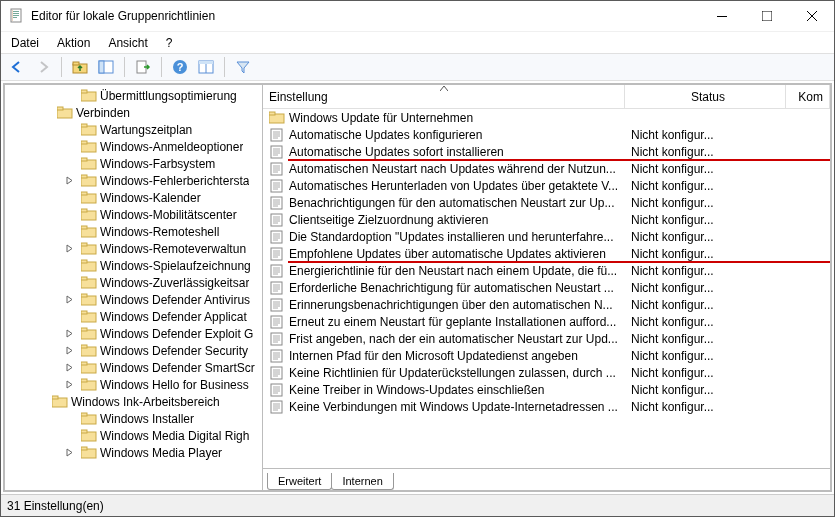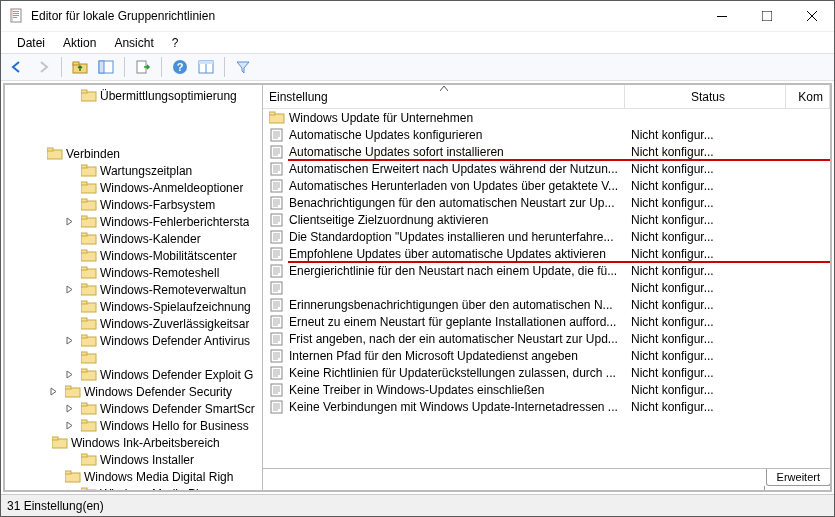--- a/index.html
+++ b/index.html
@@ -2,41 +2,41 @@
 <html><head>
 <meta charset="utf-8">
 <style>
   * { box-sizing: border-box; }
   html, body { margin: 0; padding: 0; font-family: "Segoe UI", Tahoma, sans-serif; font-size: 12px; color: #000; background: #fff; }
   .window { width: 835px; height: 517px; border: 1px solid #5a5a5a; display: flex; flex-direction: column; background: #fff; }
   .titlebar { height: 30px; display: flex; align-items: center; padding-left: 8px; background: #fff; }
   .titlebar .title { flex: 1; display: flex; align-items: center; gap: 6px; }
   .titlebar .controls { display: flex; }
   .titlebar .ctrl { width: 45px; height: 30px; display: flex; align-items: center; justify-content: center; }
-  .menubar { height: 22px; display: flex; align-items: center; padding-left: 8px; gap: 2px; background: #fff; border-top: 1px solid #f0f0f0;}
+  .menubar { height: 22px; display: flex; align-items: center; padding-left: 2px; gap: 2px; background: #fff; border-top: 1px solid #f0f0f0;}
   .menubar .mi { padding: 2px 8px; }
   .toolbar { height: 28px; border-top: 1px solid #e0e0e0; border-bottom: 1px solid #e0e0e0; background: #f7f9fc; display:flex; align-items:center; padding:0 4px; gap:2px;}
   .tb-btn { width:24px; height:24px; display:flex; align-items:center; justify-content:center; border:1px solid transparent;}
   .tb-sep { width:1px; height:20px; background:#ccc; margin:0 4px;}
   .client { flex:1; display:flex; border:2px solid #bcbcbc; margin:2px; overflow:hidden;}
   .treepane { width:258px; border-right:1px solid #bcbcbc; background:#fff; overflow:hidden; position:relative;}
   .tree { padding:2px 0 2px 0; overflow-x:hidden; overflow-y:hidden; height:100%;}
   .tree-row { display:flex; align-items:center; height:17px; white-space:nowrap; padding-left:0; }
   .tree-row .exp { width:16px; text-align:center; color:#666; font-size:10px; flex-shrink:0;}
   .tree-row .icon { margin-right:3px; flex-shrink:0;}
   .tree-row .lbl { white-space:nowrap; overflow:hidden; }
   .listpane { flex:1; display:flex; flex-direction:column; background:#fff; overflow:hidden;}
   .listhdr { display:flex; height:24px; border-bottom:1px solid #e0e0e0; background:#fff; flex-shrink:0;gap:6px;}
   .listhdr .col { border-right:1px solid #e0e0e0; padding:4px 6px; display:flex; align-items:center; position:relative; white-space:nowrap; overflow:hidden;}
   .listbody { flex:1; overflow-x:auto; overflow-y:hidden; position:relative;}
   .row { display:flex; align-items:center; height:17px; white-space:nowrap;}
   .cell { padding:8px 6px; white-space:nowrap; overflow:hidden; text-overflow:ellipsis; display:flex; align-items:center; gap:4px;}
   .hl { position:relative; }
   .hl::after { content:""; position:absolute; left:25px; right:0; bottom:-1px; height:2px; background:#c00;}
-  .tabs { height:22px; display:flex; align-items:flex-end; padding-left:4px; border-top:1px solid #bcbcbc; background:#fff; flex-shrink:0;flex-direction:column;}
+  .tabs { height:22px; display:flex; align-items:flex-end; padding-left:4px; border-top:1px solid #bcbcbc; background:#fff; flex-shrink:0;}
   .tab { border:1px solid #999; border-top:none; border-radius:0 0 3px 3px; padding:2px 10px; margin-right:-1px; background:#fff; font-size:11px;}
   .tab.active { background:#fff; }
   .status { height:22px; border-top:1px solid #ccc; display:flex; align-items:center; padding-left:6px; background:#f0f0f0;}
   svg { display:block; }
   
   ::-webkit-scrollbar { height:17px; width:17px; }
   ::-webkit-scrollbar-track { background:#f0f0f0; }
   ::-webkit-scrollbar-thumb { background:#c1c1c1; }
   ::-webkit-scrollbar-button { background:#f0f0f0; width:17px; height:17px;}
 </style>
@@ -147,21 +147,21 @@
           <div class="tree-row" style="padding-left: 60px;">
             <span class="exp"></span>
             <span class="icon">
               <svg width="16" height="13">
                 <rect x="0" y="3" width="15" height="9" fill="#f7e09a" stroke="#c9a946"></rect>
                 <rect x="0" y="1" width="6" height="3" fill="#f7e09a" stroke="#c9a946"></rect>
               </svg>
             </span>
             <span class="lbl">Übermittlungsoptimierung</span>
           </div>
-          <div class="tree-row" style="padding-left: 26px; margin-top: 41px;">
+          <div class="tree-row" style="padding-left: 36px;">
             <span class="exp"></span>
             <span class="icon">
               <svg width="16" height="13">
                 <rect x="0" y="3" width="15" height="9" fill="#f7e09a" stroke="#c9a946"></rect>
                 <rect x="0" y="1" width="6" height="3" fill="#f7e09a" stroke="#c9a946"></rect>
               </svg>
             </span>
             <span class="lbl">Verbinden</span>
           </div>
           <div class="tree-row" style="padding-left: 60px;">
@@ -287,36 +287,37 @@
             <span class="lbl">Windows Defender Antivirus</span>
           </div>
           <div class="tree-row" style="padding-left: 60px;">
             <span class="exp"></span>
             <span class="icon">
               <svg width="16" height="13">
                 <rect x="0" y="3" width="15" height="9" fill="#f7e09a" stroke="#c9a946"></rect>
                 <rect x="0" y="1" width="6" height="3" fill="#f7e09a" stroke="#c9a946"></rect>
               </svg>
             </span>
+            <span class="lbl">Windows Defender Applicat</span>
           </div>
           <div class="tree-row" style="padding-left: 60px;">
             <span class="exp">
               <svg width="9" height="9">
                 <path d="M2 1 L7 4.5 L2 8 Z" fill="none" stroke="#666"></path>
               </svg>
             </span>
             <span class="icon">
               <svg width="16" height="13">
                 <rect x="0" y="3" width="15" height="9" fill="#f7e09a" stroke="#c9a946"></rect>
                 <rect x="0" y="1" width="6" height="3" fill="#f7e09a" stroke="#c9a946"></rect>
               </svg>
             </span>
             <span class="lbl">Windows Defender Exploit G</span>
           </div>
-          <div class="tree-row" style="padding-left: 44px;">
+          <div class="tree-row" style="padding-left: 60px;">
             <span class="exp">
               <svg width="9" height="9">
                 <path d="M2 1 L7 4.5 L2 8 Z" fill="none" stroke="#666"></path>
               </svg>
             </span>
             <span class="icon">
               <svg width="16" height="13">
                 <rect x="0" y="3" width="15" height="9" fill="#f7e09a" stroke="#c9a946"></rect>
                 <rect x="0" y="1" width="6" height="3" fill="#f7e09a" stroke="#c9a946"></rect>
               </svg>
@@ -364,21 +365,21 @@
           <div class="tree-row" style="padding-left: 60px;">
             <span class="exp"></span>
             <span class="icon">
               <svg width="16" height="13">
                 <rect x="0" y="3" width="15" height="9" fill="#f7e09a" stroke="#c9a946"></rect>
                 <rect x="0" y="1" width="6" height="3" fill="#f7e09a" stroke="#c9a946"></rect>
               </svg>
             </span>
             <span class="lbl">Windows Installer</span>
           </div>
-          <div class="tree-row" style="padding-left: 44px;">
+          <div class="tree-row" style="padding-left: 60px;">
             <span class="exp"></span>
             <span class="icon">
               <svg width="16" height="13">
                 <rect x="0" y="3" width="15" height="9" fill="#f7e09a" stroke="#c9a946"></rect>
                 <rect x="0" y="1" width="6" height="3" fill="#f7e09a" stroke="#c9a946"></rect>
               </svg>
             </span>
             <span class="lbl">Windows Media Digital Righ</span>
           </div>
           <div class="tree-row" style="padding-left: 60px;">
@@ -466,21 +467,21 @@
               <div class="cell" style="width: 362px;">
                 <span>
                   <svg width="16" height="14">
                     <rect x="2" y="1" width="11" height="12" fill="#fff" stroke="#888"></rect>
                     <line x1="4" y1="4" x2="11" y2="4" stroke="#aaa"></line>
                     <line x1="4" y1="6" x2="11" y2="6" stroke="#aaa"></line>
                     <line x1="4" y1="8" x2="11" y2="8" stroke="#aaa"></line>
                     <line x1="4" y1="10" x2="9" y2="10" stroke="#aaa"></line>
                   </svg>
                 </span>
-                <span>Automatischen Erweitert nach Updates während der Nutzun...</span>
+                <span>Automatischen Neustart nach Updates während der Nutzun...</span>
               </div>
               <div class="cell" style="width: 155px;">Nicht konfigur...</div>
               <div class="cell" style="flex: 1 1 0%;"></div>
             </div>
             <div class="row">
               <div class="cell" style="width: 362px;">
                 <span>
                   <svg width="16" height="14">
                     <rect x="2" y="1" width="11" height="12" fill="#fff" stroke="#888"></rect>
                     <line x1="4" y1="4" x2="11" y2="4" stroke="#aaa"></line>
@@ -578,20 +579,21 @@
               <div class="cell" style="width: 362px;">
                 <span>
                   <svg width="16" height="14">
                     <rect x="2" y="1" width="11" height="12" fill="#fff" stroke="#888"></rect>
                     <line x1="4" y1="4" x2="11" y2="4" stroke="#aaa"></line>
                     <line x1="4" y1="6" x2="11" y2="6" stroke="#aaa"></line>
                     <line x1="4" y1="8" x2="11" y2="8" stroke="#aaa"></line>
                     <line x1="4" y1="10" x2="9" y2="10" stroke="#aaa"></line>
                   </svg>
                 </span>
+                <span>Erforderliche Benachrichtigung für automatischen Neustart ...</span>
               </div>
               <div class="cell" style="width: 155px;">Nicht konfigur...</div>
               <div class="cell" style="flex: 1 1 0%;"></div>
             </div>
             <div class="row">
               <div class="cell" style="width: 362px;">
                 <span>
                   <svg width="16" height="14">
                     <rect x="2" y="1" width="11" height="12" fill="#fff" stroke="#888"></rect>
                     <line x1="4" y1="4" x2="11" y2="4" stroke="#aaa"></line>
@@ -698,21 +700,21 @@
                 </span>
                 <span>Keine Verbindungen mit Windows Update-Internetadressen ...</span>
               </div>
               <div class="cell" style="width: 155px;">Nicht konfigur...</div>
               <div class="cell" style="flex: 1 1 0%;"></div>
             </div>
           </div>
         </div>
       <div class="tabs">
         <div class="tab">Erweitert</div>
-        <div class="tab active">Business</div>
+        <div class="tab active">Internen</div>
       </div>
     </div>
   </div>
 
   <div class="status">
     <span>31 Einstellung(en)</span>
   </div>
 </div>
 
 </body></html>

